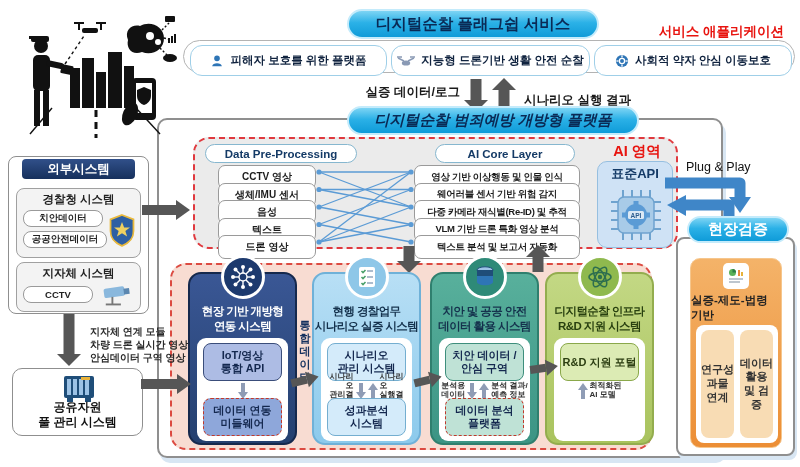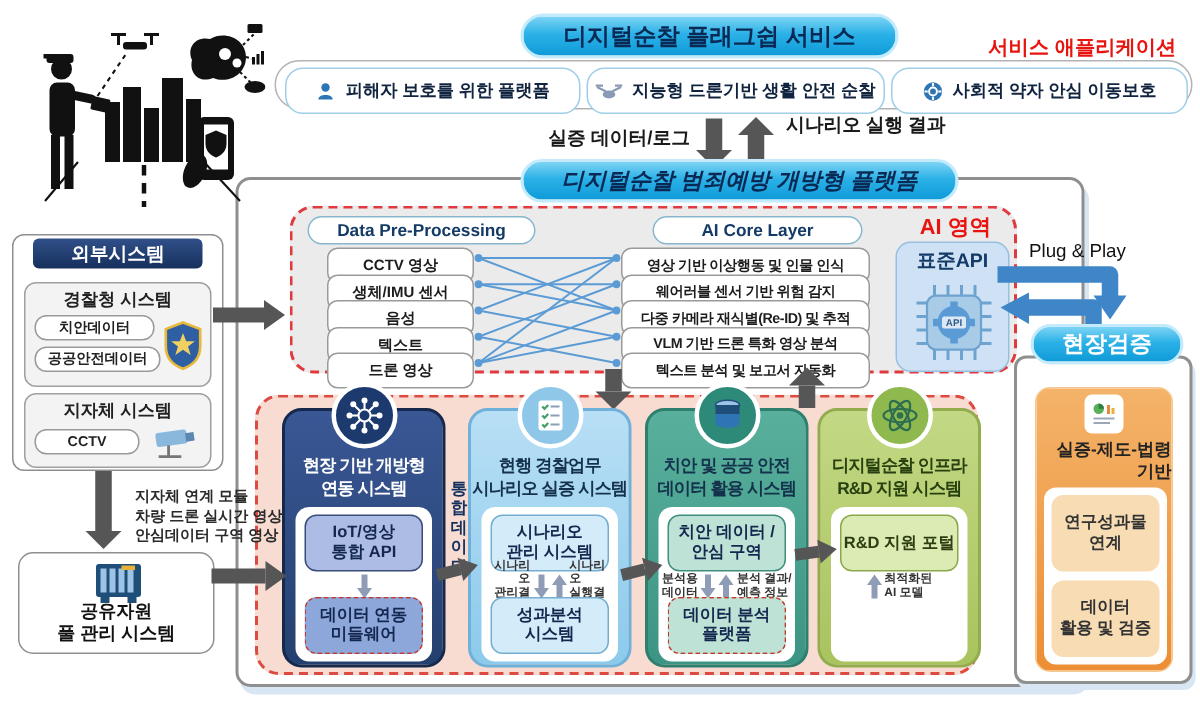--- a/index.html
+++ b/index.html
@@ -52,22 +52,22 @@
 
   
   .plug-text{left:686px;top:160px;font-size:12.5px;color:#111;z-index:5;font-weight:normal;}
   .plug-svg{left:655px;top:168px;z-index:5;}
 
   
   .fv-box{left:676px;top:237px;width:119px;height:219px;background:#fff;border:2px solid #8f8f8f;border-radius:8px;z-index:4;box-shadow:2px 4px 0 0 #d8e6f3;}
   .fv-pill{left:687px;top:216px;width:102px;height:27px;font-size:15px;color:#ffffff;z-index:6;border-radius:14px;}
   .fv-orange{left:690px;top:258px;width:92px;height:190px;background:linear-gradient(180deg,#f4b369 0%,#ec8e35 100%);border-radius:10px;z-index:5;border:1.5px solid #f6c68c;}
   .fv-icon{position:absolute;top:4px;left:50%;transform:translateX(-50%);width:26px;height:26px;background:#fff;border-radius:5px;}
-  .fv-basis{position:absolute;top:34px;left:0;right:0;text-align:right;font-size:11.5px;font-weight:bold;color:#232323;line-height:1.3;}
-  .fv-white{position:absolute;left:5px;top:66px;width:82px;height:118px;background:#fff;border-radius:8px;padding:5px;display:flex;flex-direction:column;gap:6px;}
+  .fv-basis{position:absolute;top:34px;left:0;right:0;text-align:left;font-size:11.5px;font-weight:bold;color:#232323;line-height:1.3;}
+  .fv-white{position:absolute;left:5px;top:66px;width:82px;height:118px;background:#fff;border-radius:8px;padding:5px;display:flex;flex-direction:row;gap:6px;}
   .fv-item{flex:1;background:#f8dcb4;border-radius:8px;font-size:11px;font-weight:bold;color:#333;display:flex;align-items:center;justify-content:center;text-align:center;line-height:1.25;}
 
   
   .pink-region{left:170px;top:263px;width:482px;height:187px;background:#f8dcd2;border:2px dashed #dc4a41;border-radius:16px;z-index:2;}
   .sys-box{top:272px;width:109px;height:173px;border-radius:13px;z-index:3;}
   .sys1{left:188px;background:linear-gradient(180deg,#3a5795,#24406f);border:2px solid #16294d;}
   .sys2{left:312px;background:linear-gradient(180deg,#b8dff5,#8ccaec);border:2px solid #6fb1d8;}
   .sys3{left:430px;background:linear-gradient(180deg,#58b09c,#3c9484);border:2px solid #2f7f6e;}
   .sys4{left:545px;background:linear-gradient(180deg,#c3d884,#a9c35e);border:2px solid #93ad4e;}
   .sys-icon{position:absolute;top:-19px;left:50%;transform:translateX(-50%);width:44px;height:44px;border-radius:50%;border:3px solid #fff;z-index:4;display:flex;align-items:center;justify-content:center;}
@@ -198,21 +198,21 @@
           <line x1="1.5" y1="8" x2="4" y2="8"></line>
           <line x1="12" y1="8" x2="14.5" y2="8"></line>
         </g>
       </svg>
     <span>사회적 약자 안심 이동보호</span>
   </div>
 
   <div class="abs exch-label" style="left:348px;top:84px;width:112px;text-align:right;">실증 데이터/로그</div>
   <div class="abs v-arr v-down" style="left:464px;top:79px;width:24px;height:33px;"></div>
   <div class="abs v-arr v-up" style="left:492px;top:78px;width:24px;height:32px;"></div>
-  <div class="abs exch-label" style="left:524px;top:75px;width:130px;font-family:Liberation Serif, serif;">시나리오 실행 결과</div>
+  <div class="abs exch-label" style="left:524px;top:92px;width:130px;">시나리오 실행 결과</div>
 
   <div class="abs big-box"></div>
   <div class="abs title-pill plat-title flexc">디지털순찰 범죄예방 개방형 플랫폼</div>
 
   <div class="abs ai-region">
     <div class="abs ai-head ai-pre flexc">Data Pre-Processing</div>
     <div class="abs ai-head ai-core flexc">AI Core Layer</div>
     <div class="abs ai-area-label">AI 영역</div>
     <svg class="ai-links" viewBox="0 0 485 112">
         <line x1="124" y1="33" x2="216" y2="33"></line>

